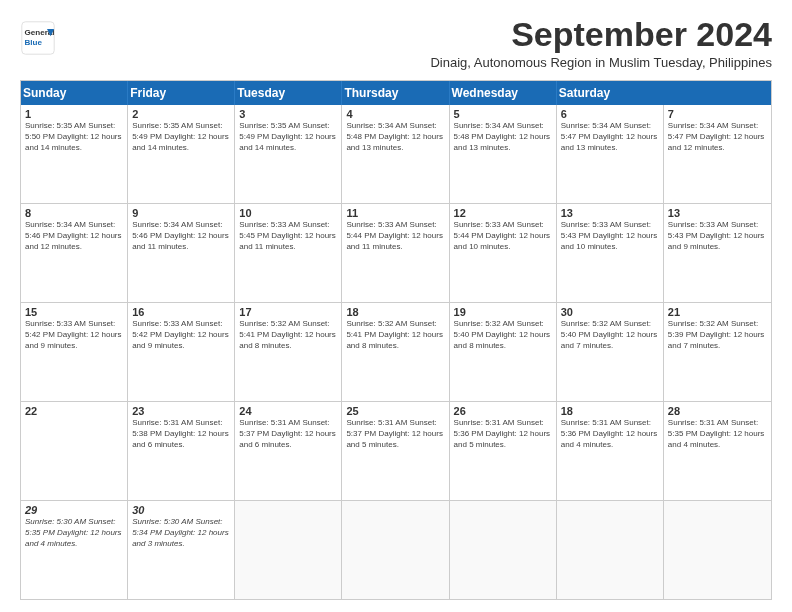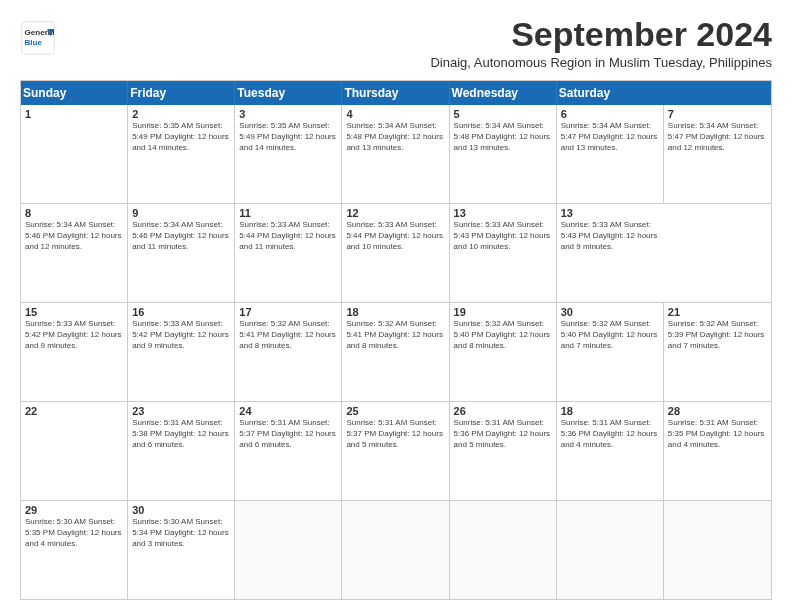--- a/index.html
+++ b/index.html
@@ -72,21 +72,21 @@
       flex: 1;
       display: flex;
       flex-direction: column;
     }
     .cal-row {
       display: grid;
       grid-template-columns: repeat(7, 1fr);
       flex: 1;
       border-bottom: 1px solid #ccc;
     }
-    .cal-row:last-child { border-bottom: none; }
+    .cal-row:last-child { border-bottom: none; font-style: italic; }
     .cal-cell {
       border-right: 1px solid #ccc;
       padding: 3px 4px;
       font-size: 8.5px;
       color: #333;
       vertical-align: top;
       min-height: 0;
     }
     .cal-cell:last-child { border-right: none; }
     .cal-cell.empty { background: #f9f9f9; }
@@ -127,20 +127,24 @@
       <div class="cal-header-cell">Friday</div>
       <div class="cal-header-cell">Tuesday</div>
       <div class="cal-header-cell">Thursday</div>
       <div class="cal-header-cell">Wednesday</div>
       <div class="cal-header-cell">Saturday</div>
     </div>
     <div class="cal-body" id="cal-body">
     <div class="cal-row">
           <div class="cal-cell">
             <span class="day-num">1</span>
+            <div class="cell-info">Sunrise: 5:35 AM
+Sunset: 5:50 PM
+Daylight: 12 hours
+and 14 minutes.</div>
           </div>
           <div class="cal-cell">
             <span class="day-num">2</span>
             <div class="cell-info">Sunrise: 5:35 AM
 Sunset: 5:49 PM
 Daylight: 12 hours
 and 14 minutes.</div>
           </div>
           <div class="cal-cell">
             <span class="day-num">3</span>
@@ -183,20 +187,27 @@
             <span class="day-num">8</span>
             <div class="cell-info">Sunrise: 5:34 AM
 Sunset: 5:46 PM
 Daylight: 12 hours
 and 12 minutes.</div>
           </div>
           <div class="cal-cell">
             <span class="day-num">9</span>
             <div class="cell-info">Sunrise: 5:34 AM
 Sunset: 5:46 PM
+Daylight: 12 hours
+and 11 minutes.</div>
+          </div>
+          <div class="cal-cell">
+            <span class="day-num">10</span>
+            <div class="cell-info">Sunrise: 5:33 AM
+Sunset: 5:45 PM
 Daylight: 12 hours
 and 11 minutes.</div>
           </div>
           <div class="cal-cell">
             <span class="day-num">11</span>
             <div class="cell-info">Sunrise: 5:33 AM
 Sunset: 5:44 PM
 Daylight: 12 hours
 and 11 minutes.</div>
           </div>

